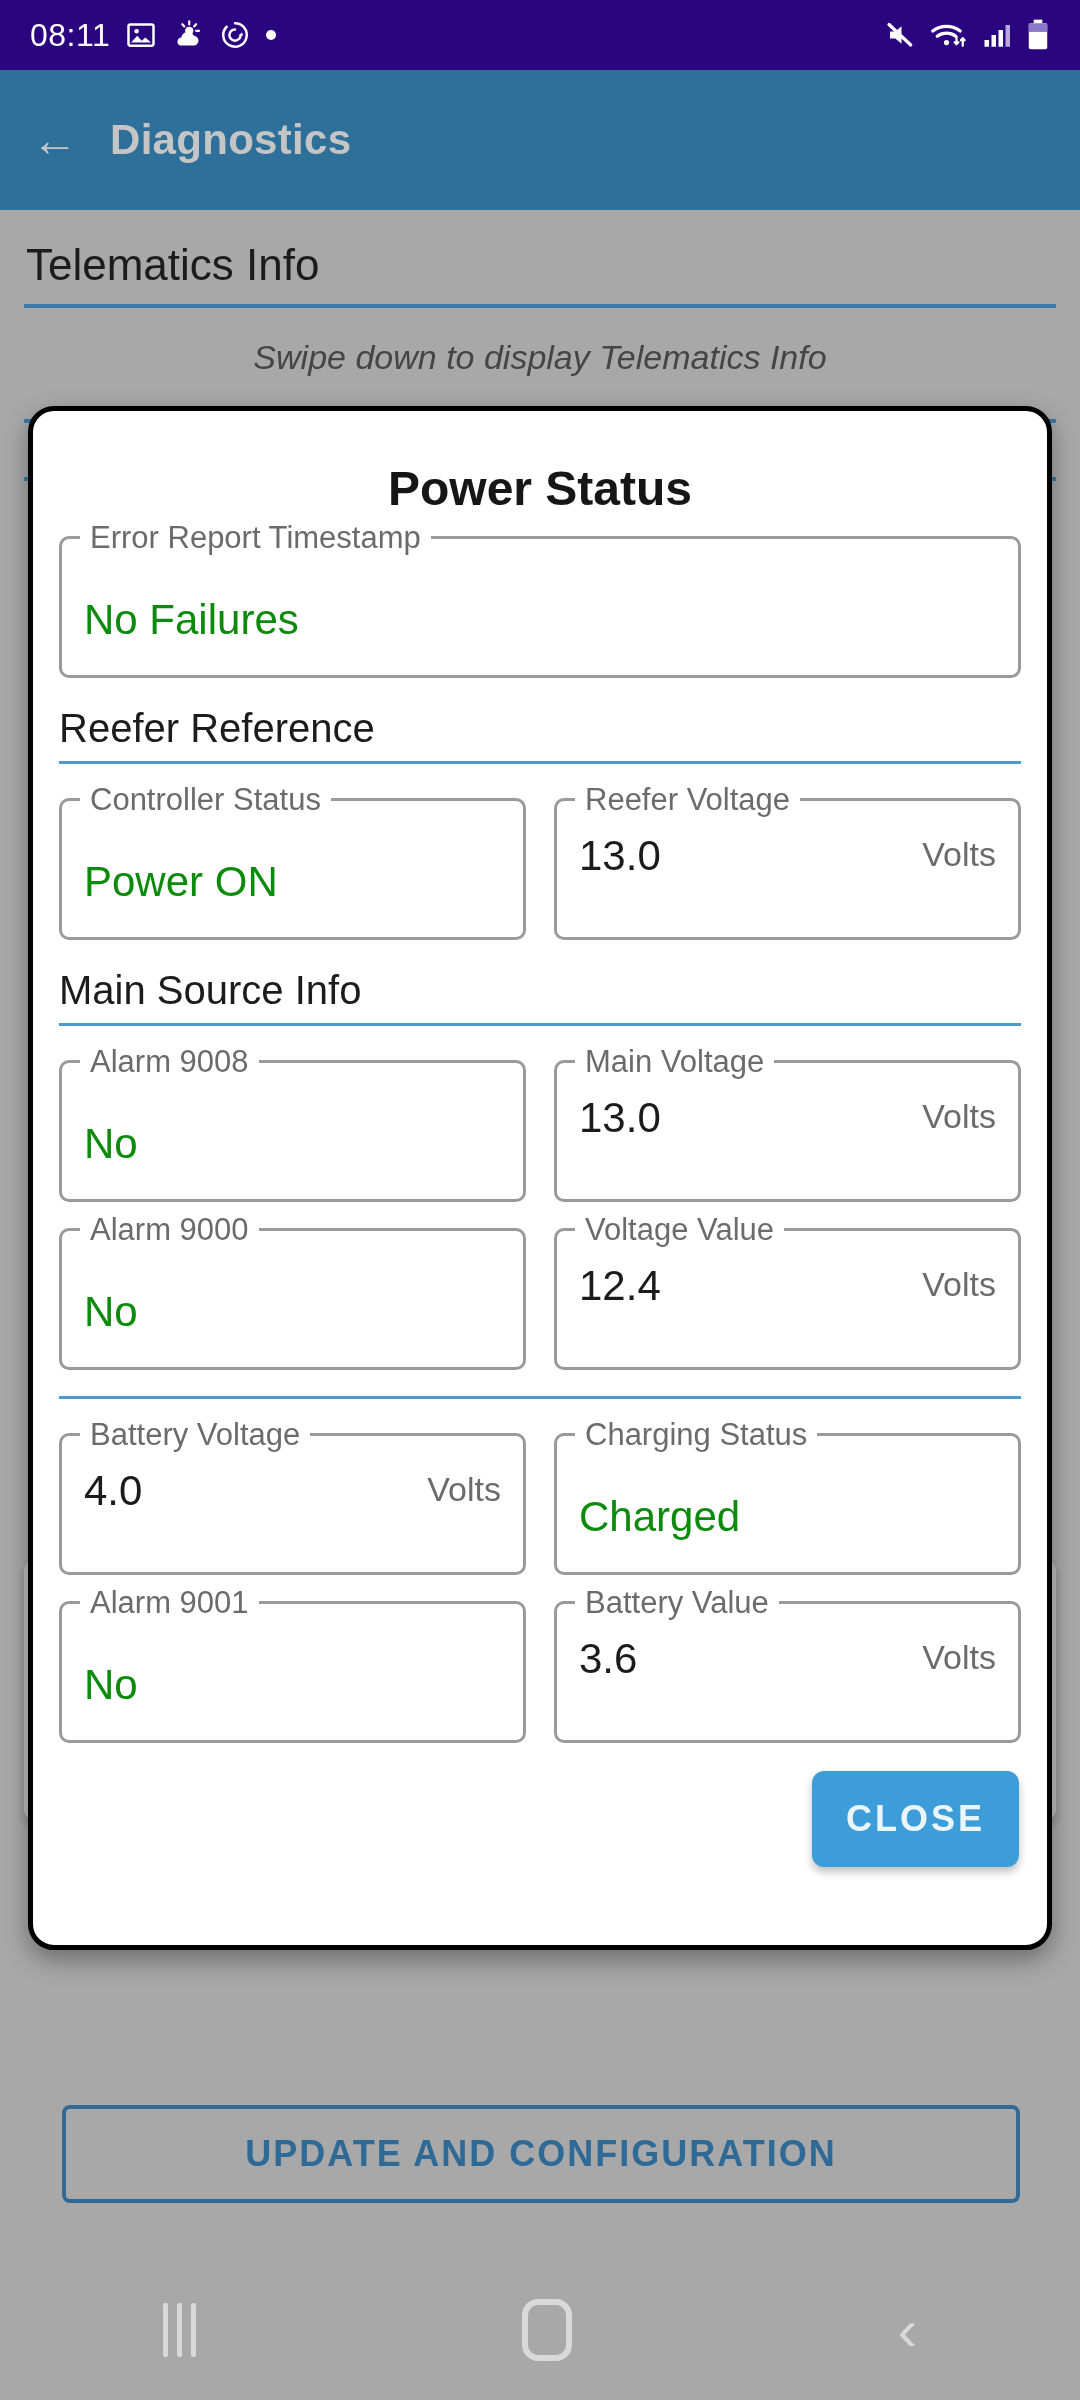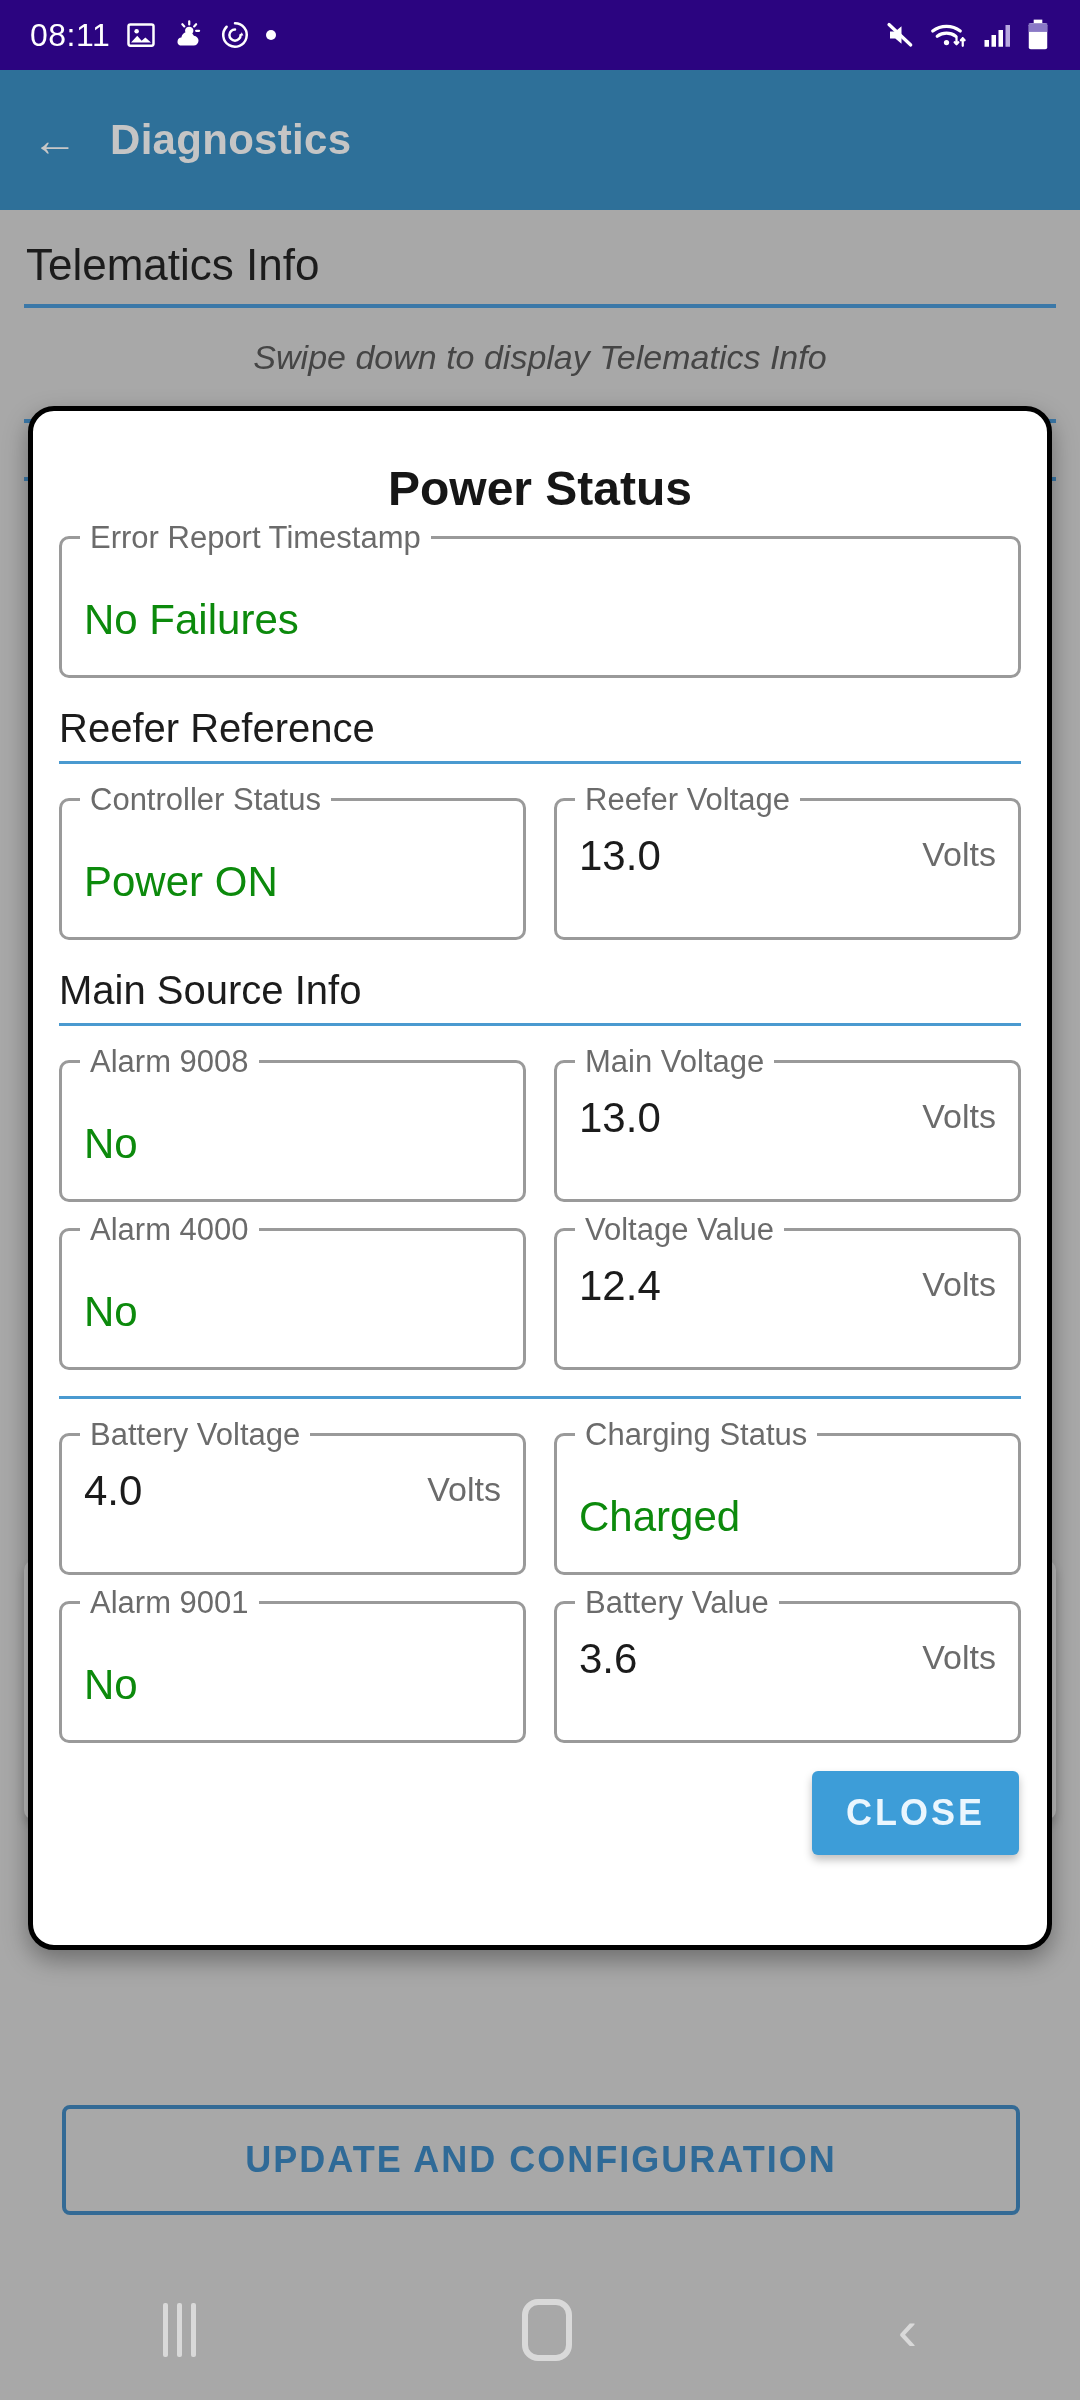--- a/index.html
+++ b/index.html
@@ -76,21 +76,21 @@
   .tile {
     flex: 1; background: #bdbdbd; border-radius: 10px;
     box-shadow: 0 6px 10px rgba(0,0,0,0.18);
     display: flex; align-items: flex-start; justify-content: center;
     padding-top: 16px;
     font-size: 36px; color: #141414;
     overflow: hidden;
   }
   #updatebtn {
     position: absolute; left: 62px; top: 2105px;
-    width: 958px; height: 110px;
+    width: 958px; height: 98px;
     border: 4px solid #336a95; border-radius: 8px;
     display: flex; align-items: center; justify-content: center;
     color: #2f6a97; font-size: 36px; font-weight: 700; letter-spacing: 2px;
   }
 
   
   #scrim {
     position: absolute; inset: 0;
     background: rgba(0,0,0,0.0);
     pointer-events: none;
@@ -149,22 +149,22 @@
   }
   .row2 { display: flex; gap: 28px; margin-bottom: 26px; }
   .row2 > .field { flex: 1; }
 
   #dlg-actions {
     display: flex; justify-content: flex-end;
     margin-top: 28px; padding-right: 2px;
   }
   #close-btn {
     background: #3d9dd8; color: #eaf6fe;
-    border: none; border-radius: 6px;
-    padding: 0 34px; height: 84px;
+    border: none; border-radius: 12px;
+    padding: 0 34px; height: 96px;
     font-size: 36px; font-weight: 700; letter-spacing: 3px;
     font-family: "Liberation Sans", sans-serif;
     box-shadow: 0 5px 8px rgba(0,0,0,0.25);
     cursor: pointer;
   }
 
   
   #navbar {
     position: absolute; bottom: 0; left: 0;
     width: 1080px; height: 140px;
@@ -314,21 +314,21 @@
         <span class="fval green">No</span>
       </div>
       <div class="field withunit">
         <span class="legend">Main Voltage</span>
         <span class="fval">13.0</span>
         <span class="unit">Volts</span>
       </div>
     </div>
     <div class="row2">
       <div class="field">
-        <span class="legend">Alarm 4000</span>
+        <span class="legend">Alarm 9000</span>
         <span class="fval green">No</span>
       </div>
       <div class="field withunit">
         <span class="legend">Voltage Value</span>
         <span class="fval">12.4</span>
         <span class="unit">Volts</span>
       </div>
     </div>
 
     <div class="dlg-section-rule"></div>

